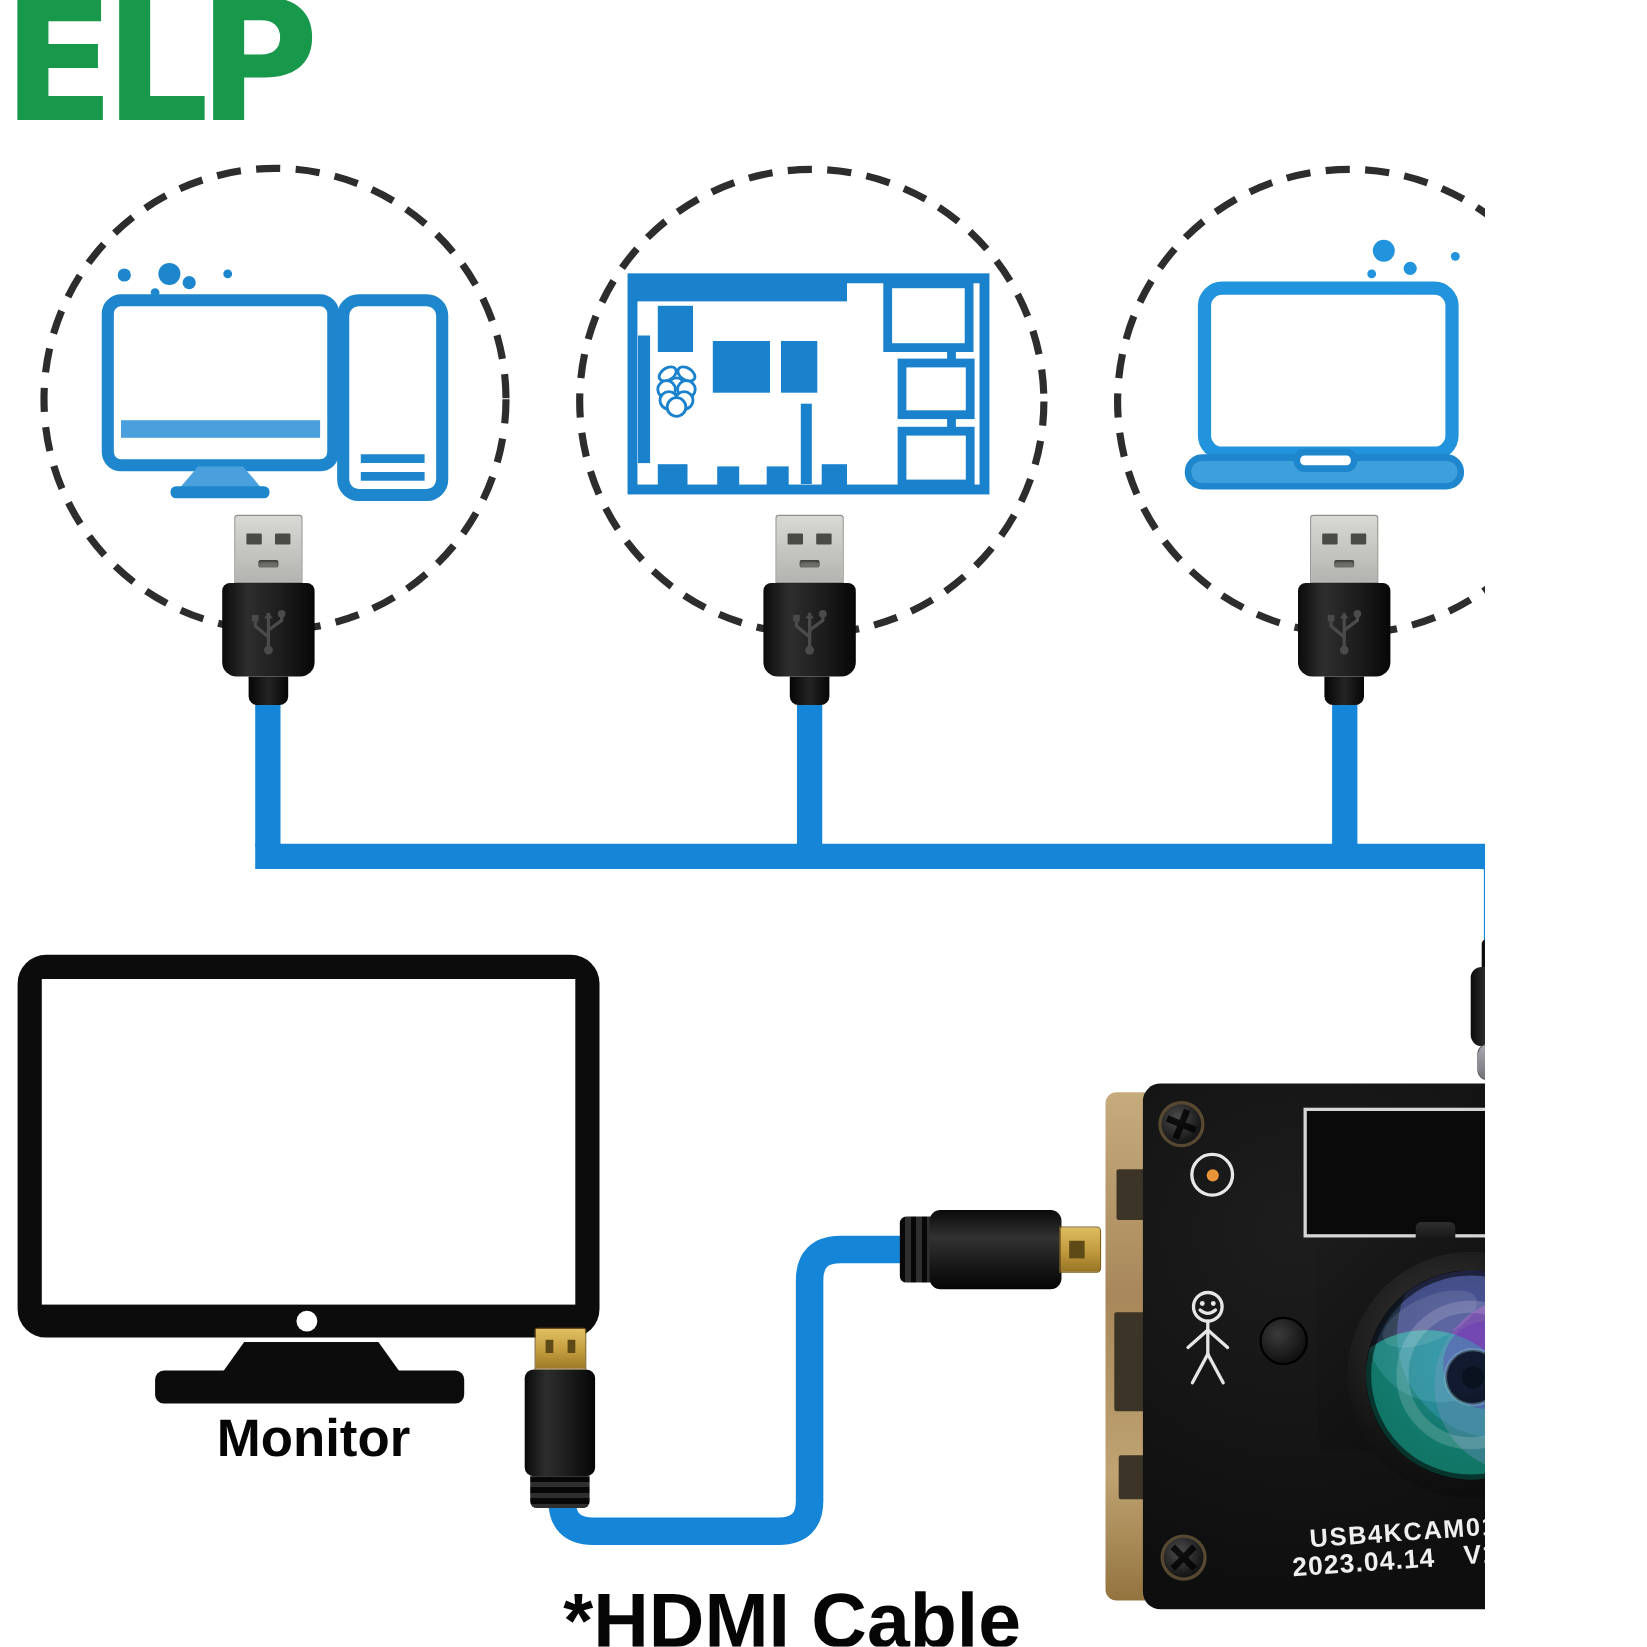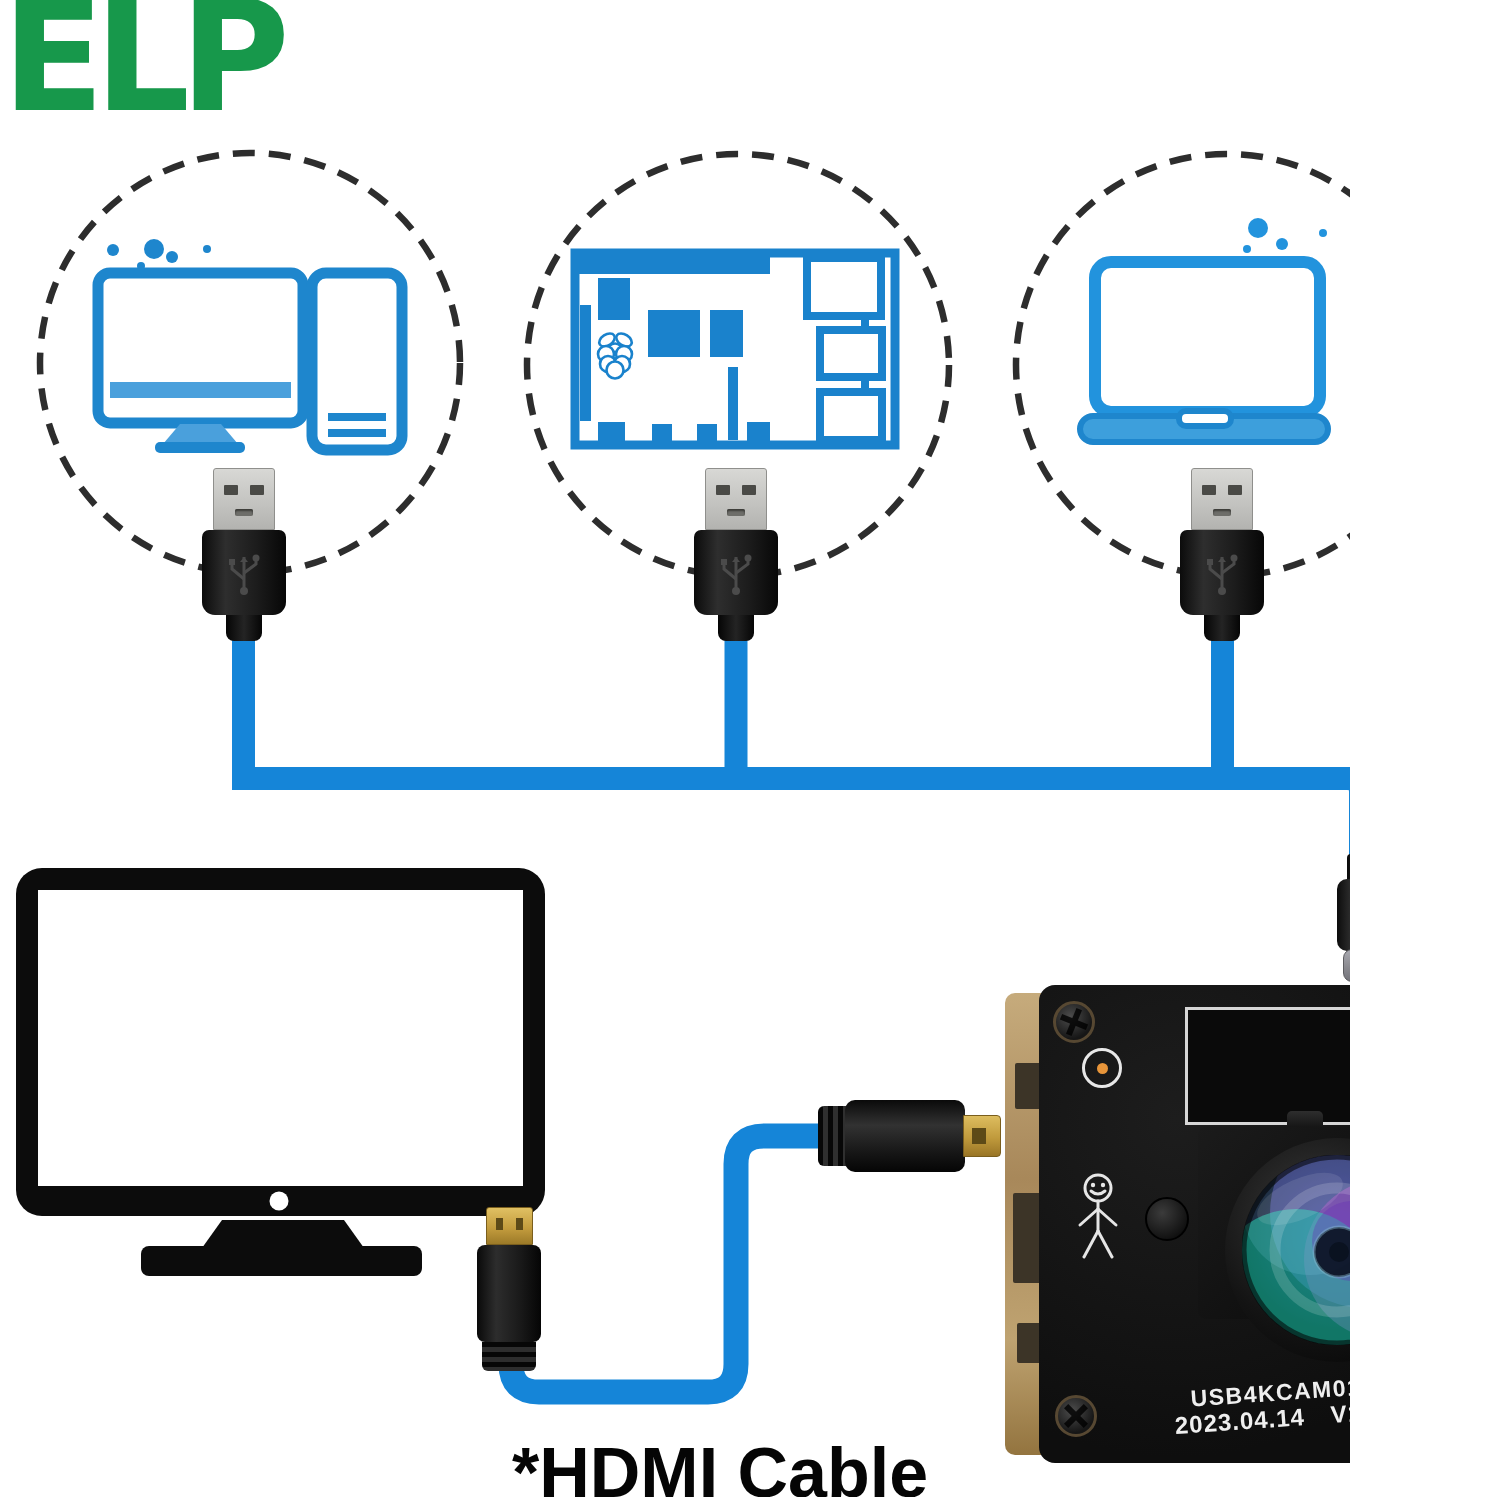--- a/index.html
+++ b/index.html
@@ -369,15 +369,16 @@
       <circle cx="26" cy="12" r="2.2" fill="#e6e6e6"></circle>
       <circle cx="36" cy="12" r="2.2" fill="#e6e6e6"></circle>
     </svg>
 
     <div class="module-text mt1">USB4KCAM01H</div>
     <div class="module-text mt2">
       <span>2023.04.14</span><span class="ver">V11</span>
     </div>
   </div>
 
+  <div class="big-label label-monitor">Monitor</div>
   <div class="big-label label-hdmi">*HDMI Cable</div>
 
 </div>
 
 </body></html>

